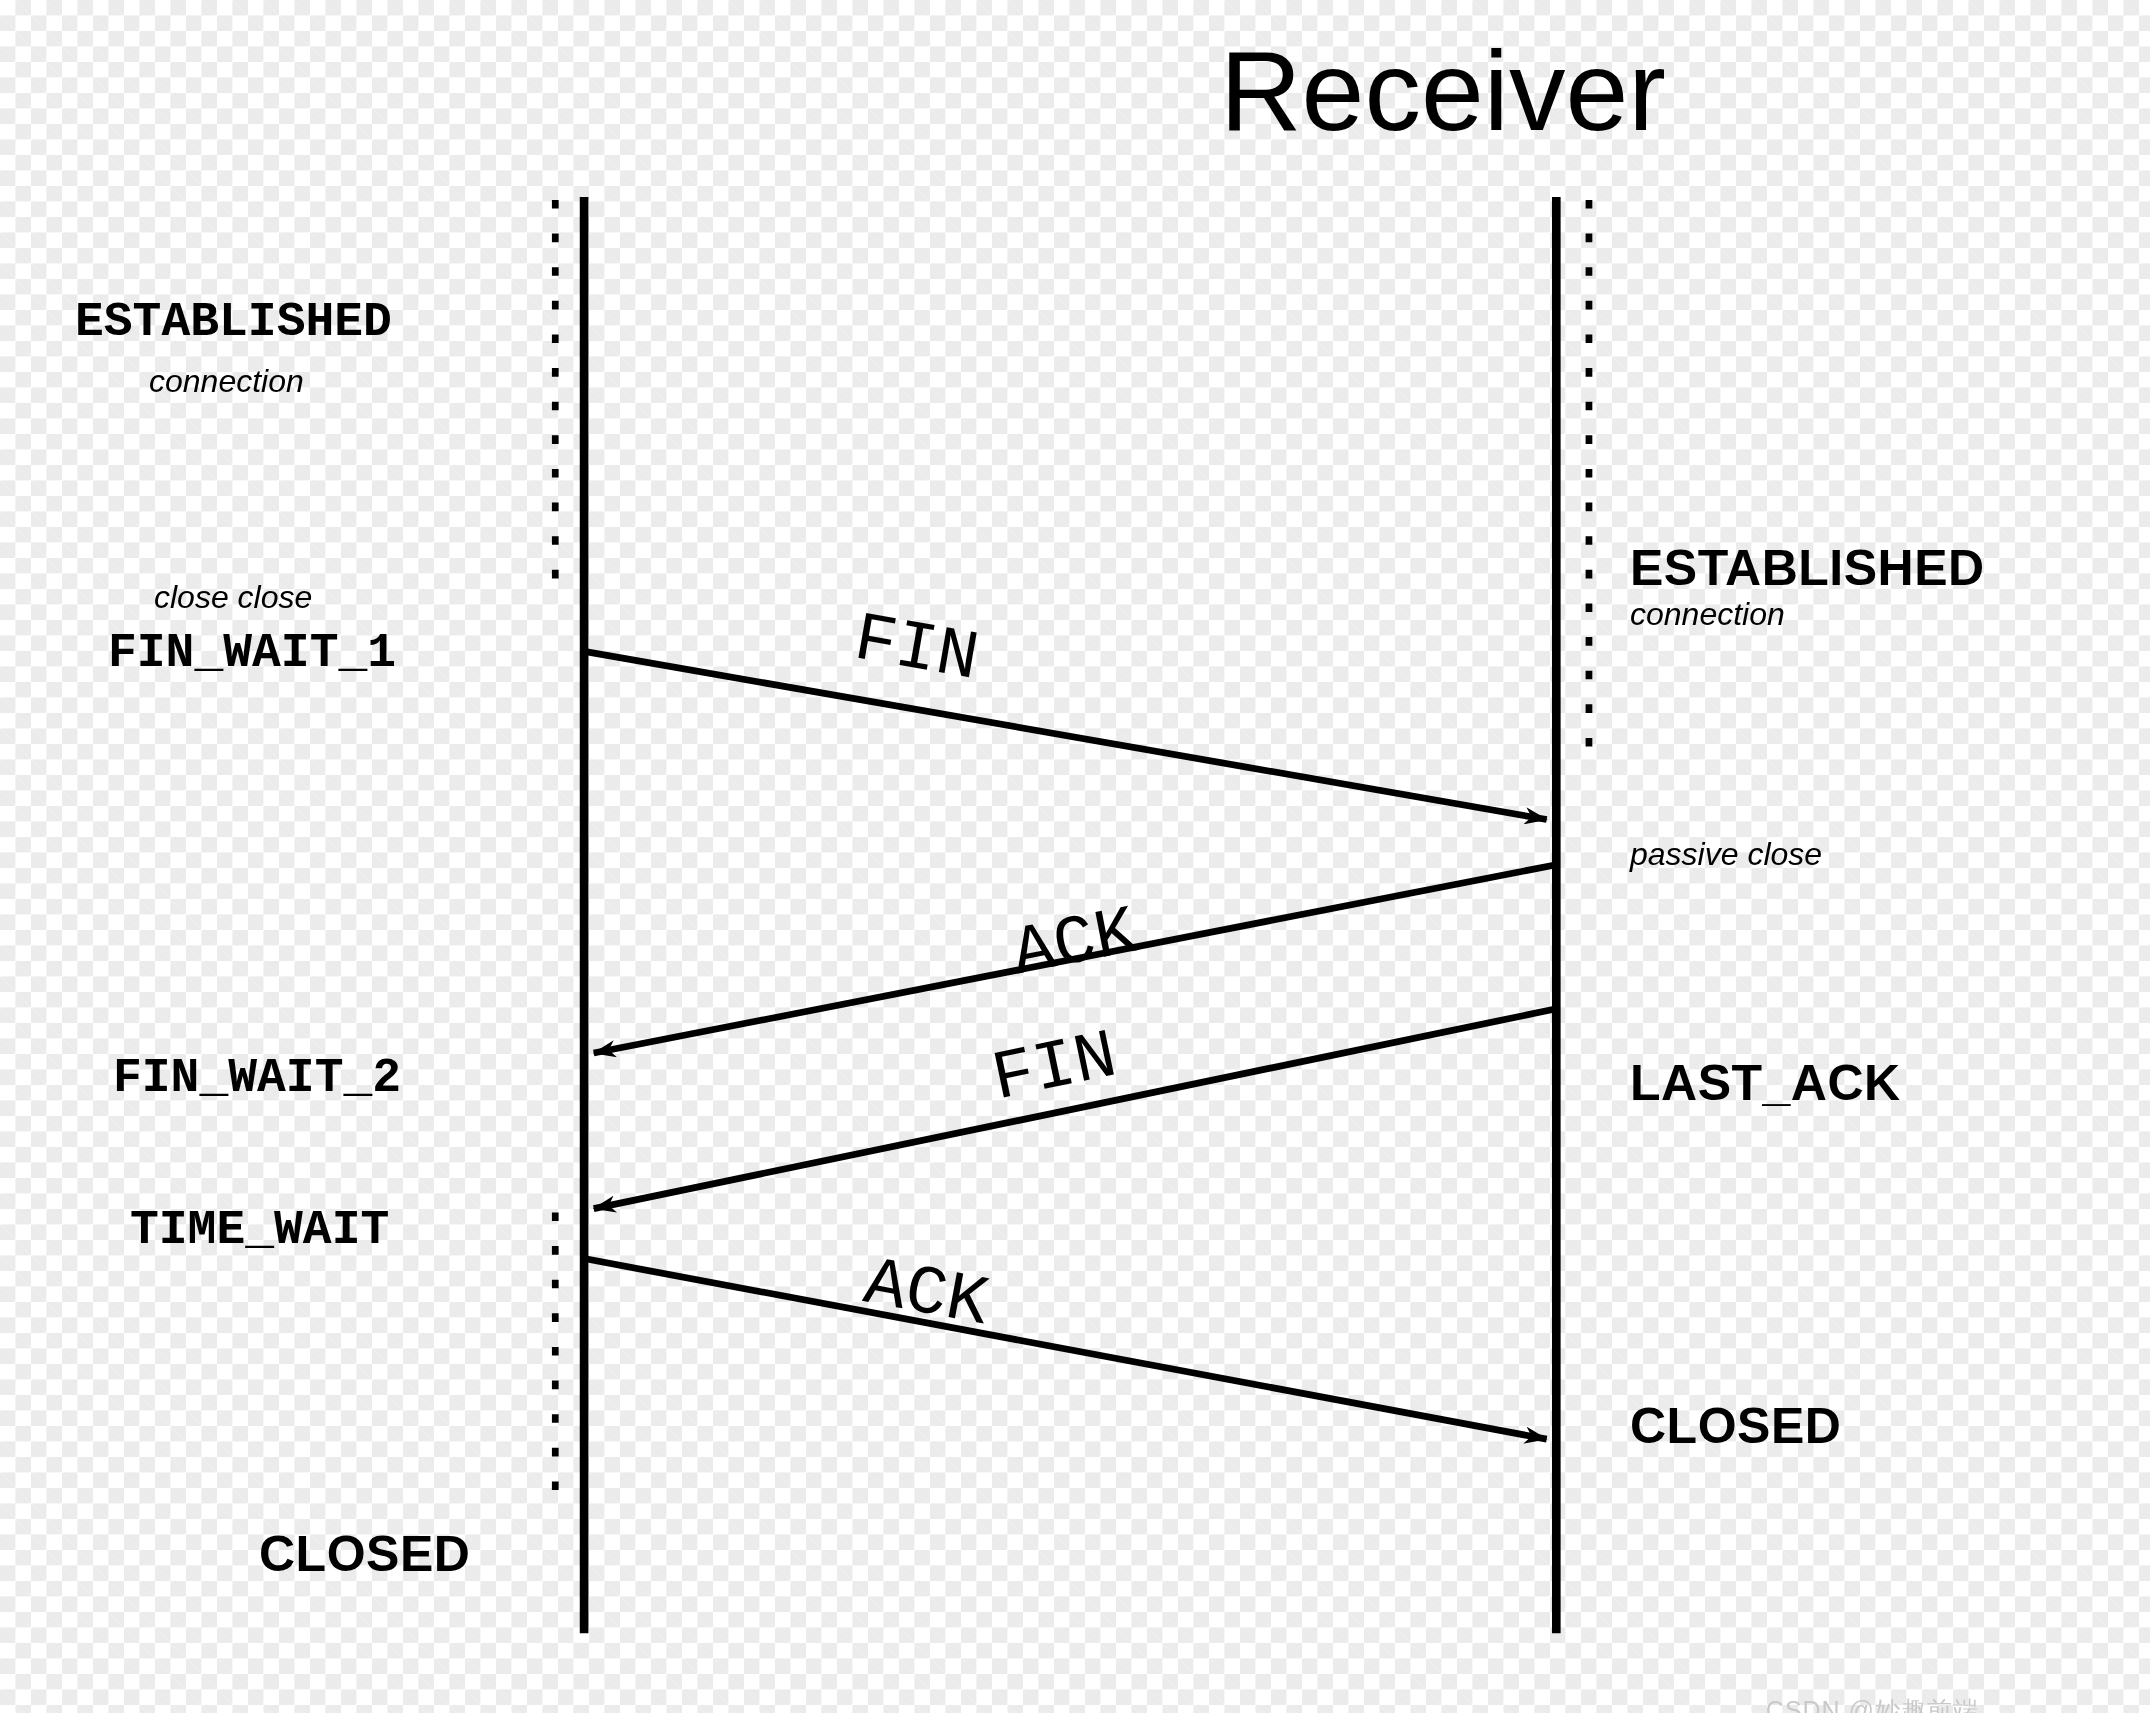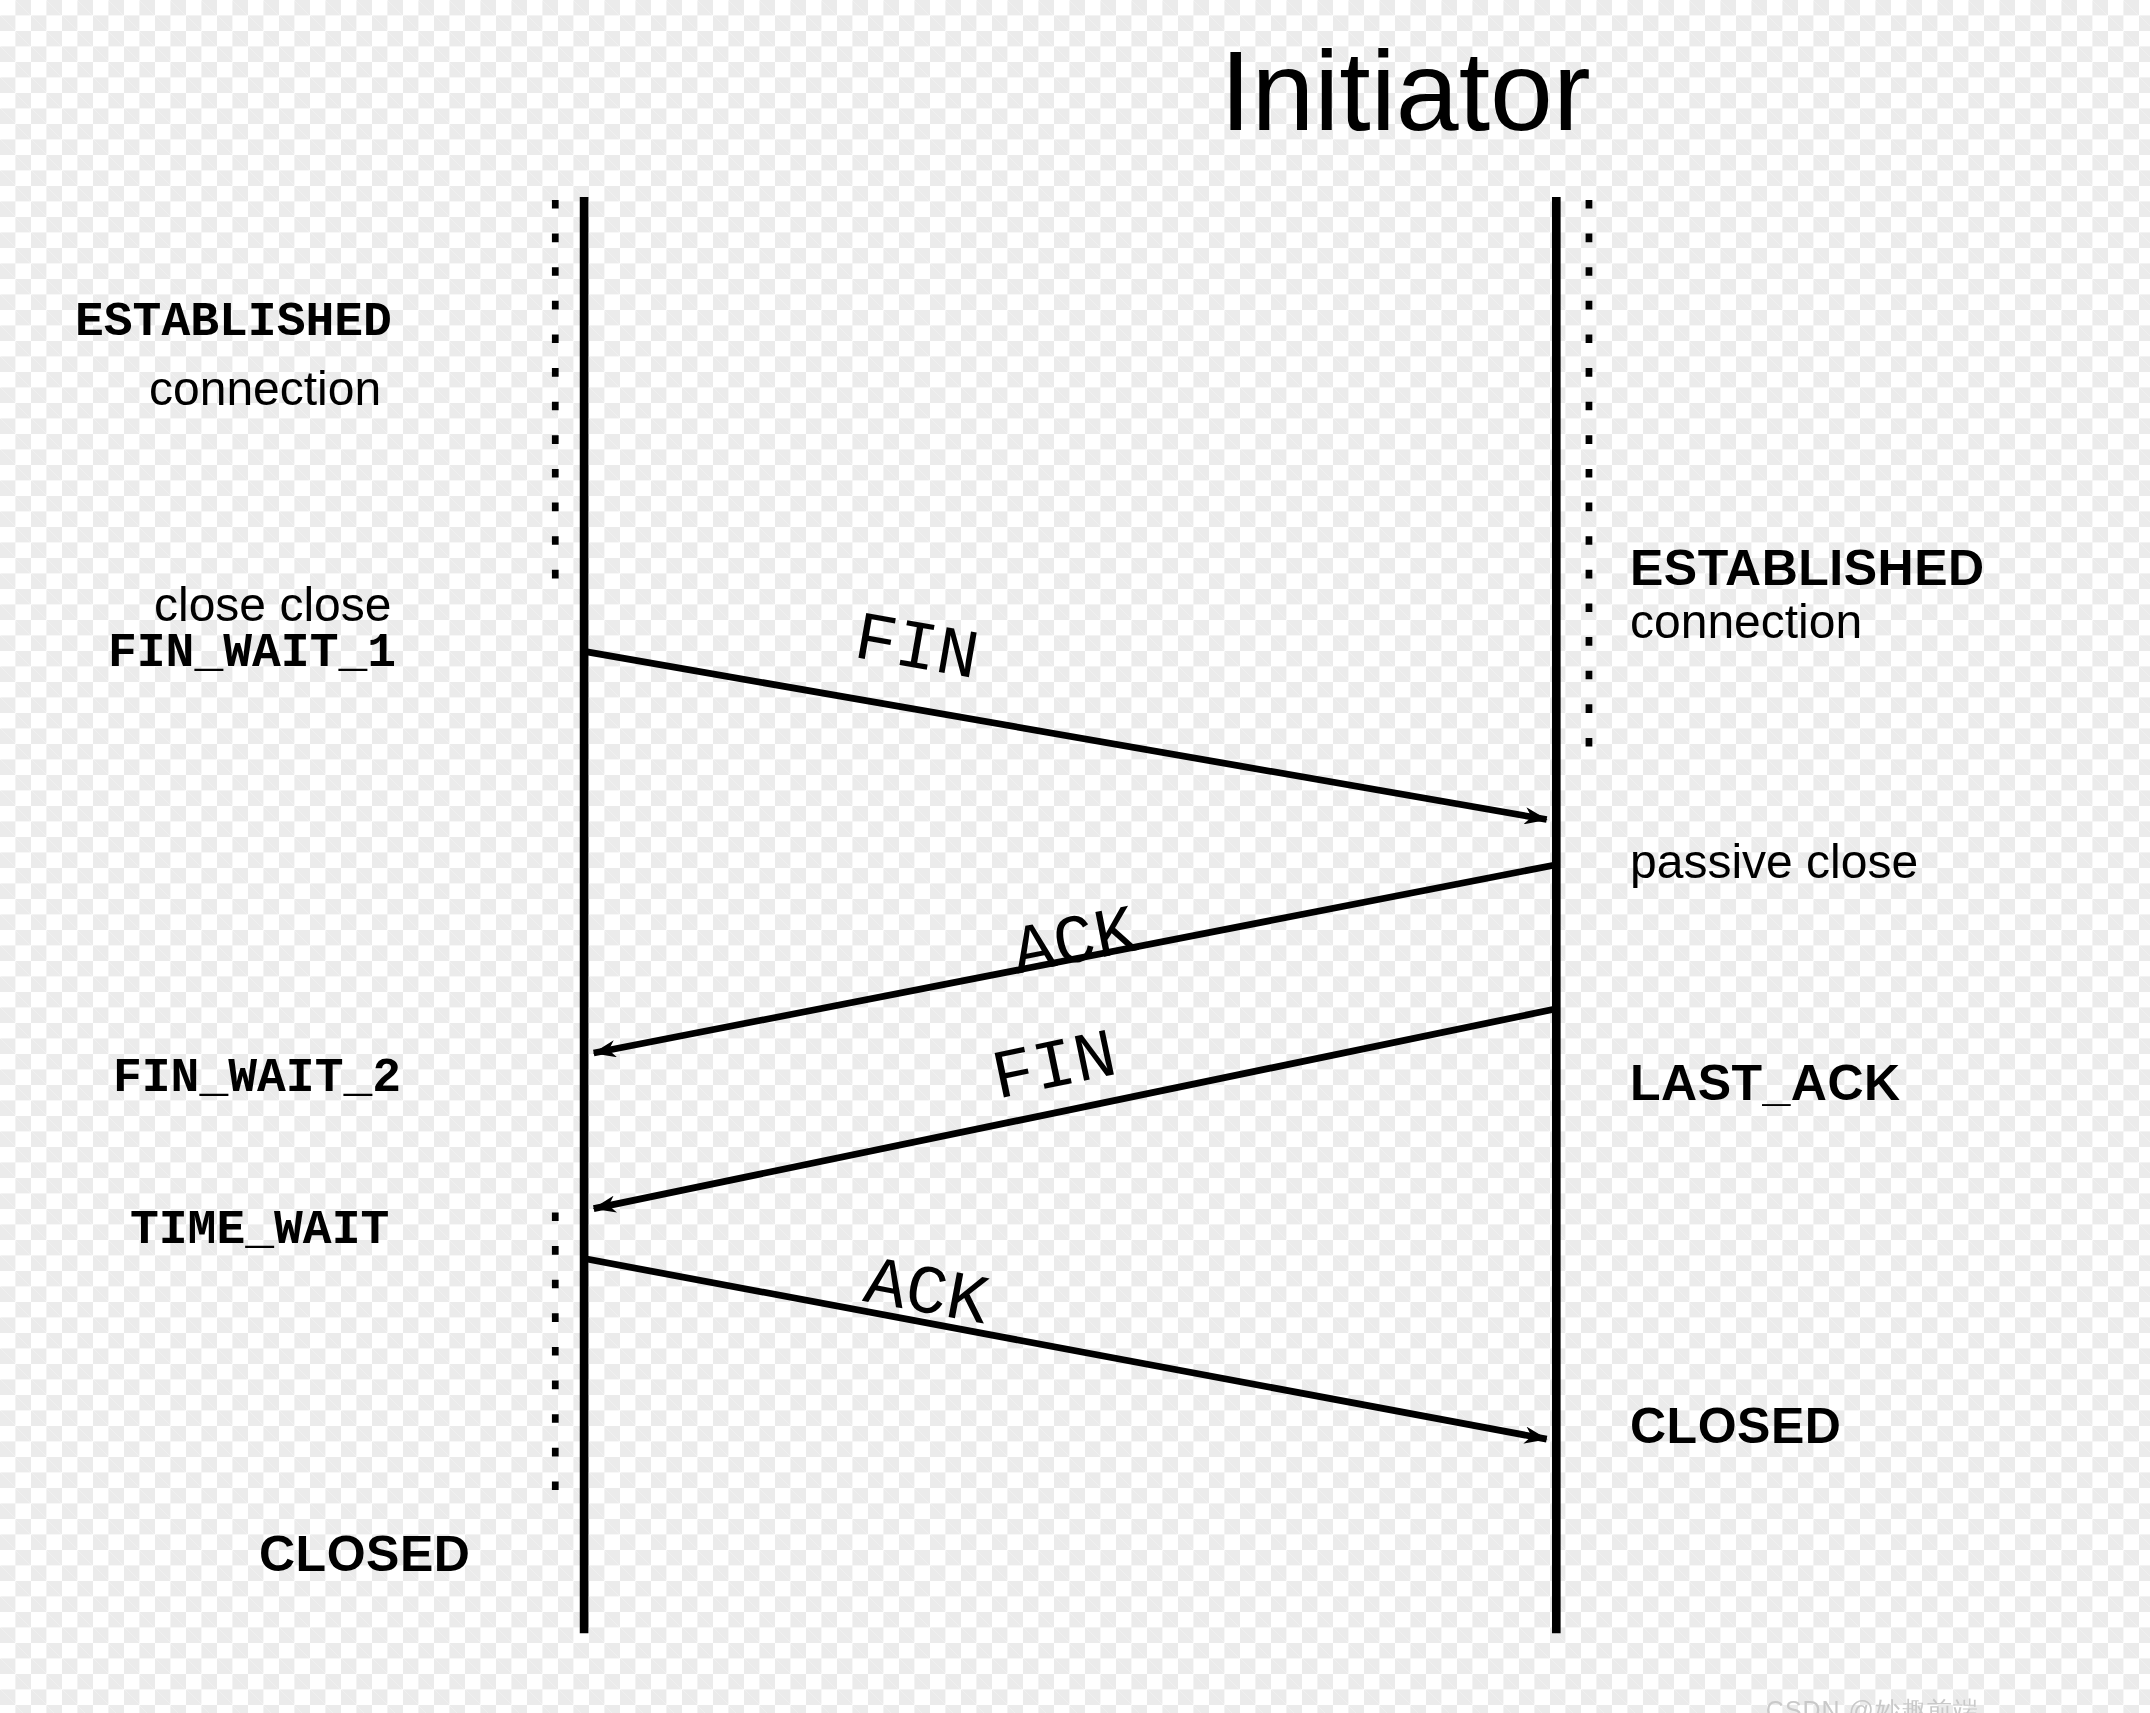--- a/index.html
+++ b/index.html
@@ -51,22 +51,23 @@
     font-family: "Liberation Sans", sans-serif;
     font-weight: bold;
     font-size: 50px;
     line-height: 1;
     white-space: nowrap;
     letter-spacing: 0.5px;
   }
   .note {
     position: absolute;
     font-family: "Liberation Sans", sans-serif;
+    font-style: italic;
     font-weight: 400;
-    font-size: 48px;
+    font-size: 32px;
     line-height: 1;
     white-space: nowrap;
   }
   .msg {
     position: absolute;
     font-family: "Liberation Mono", "DejaVu Sans Mono", monospace;
     font-weight: 400;
     font-size: 69px;
     line-height: 1;
     white-space: nowrap;
@@ -80,21 +81,21 @@
     white-space: nowrap;
     letter-spacing: 1px;
   }
 </style>
 </head>
 <body>
 
 <div id="page">
 
 
-  <div class="title" style="left:1220px; top:35px;">Initiator</div>
+  <div class="title" style="left:1220px; top:35px;">Receiver</div>
 
   <svg id="svg-layer" viewBox="0 0 2238 1784" xmlns="http://www.w3.org/2000/svg">
 
     <defs>
 
       <marker id="arrow-right" markerWidth="24" markerHeight="18" refX="23" refY="9" orient="auto" markerUnits="userSpaceOnUse">
         <path d="M 0,0 L 24,9 L 0,18 L 7,9 Z" fill="#000000"></path>
       </marker>
     </defs>
 

